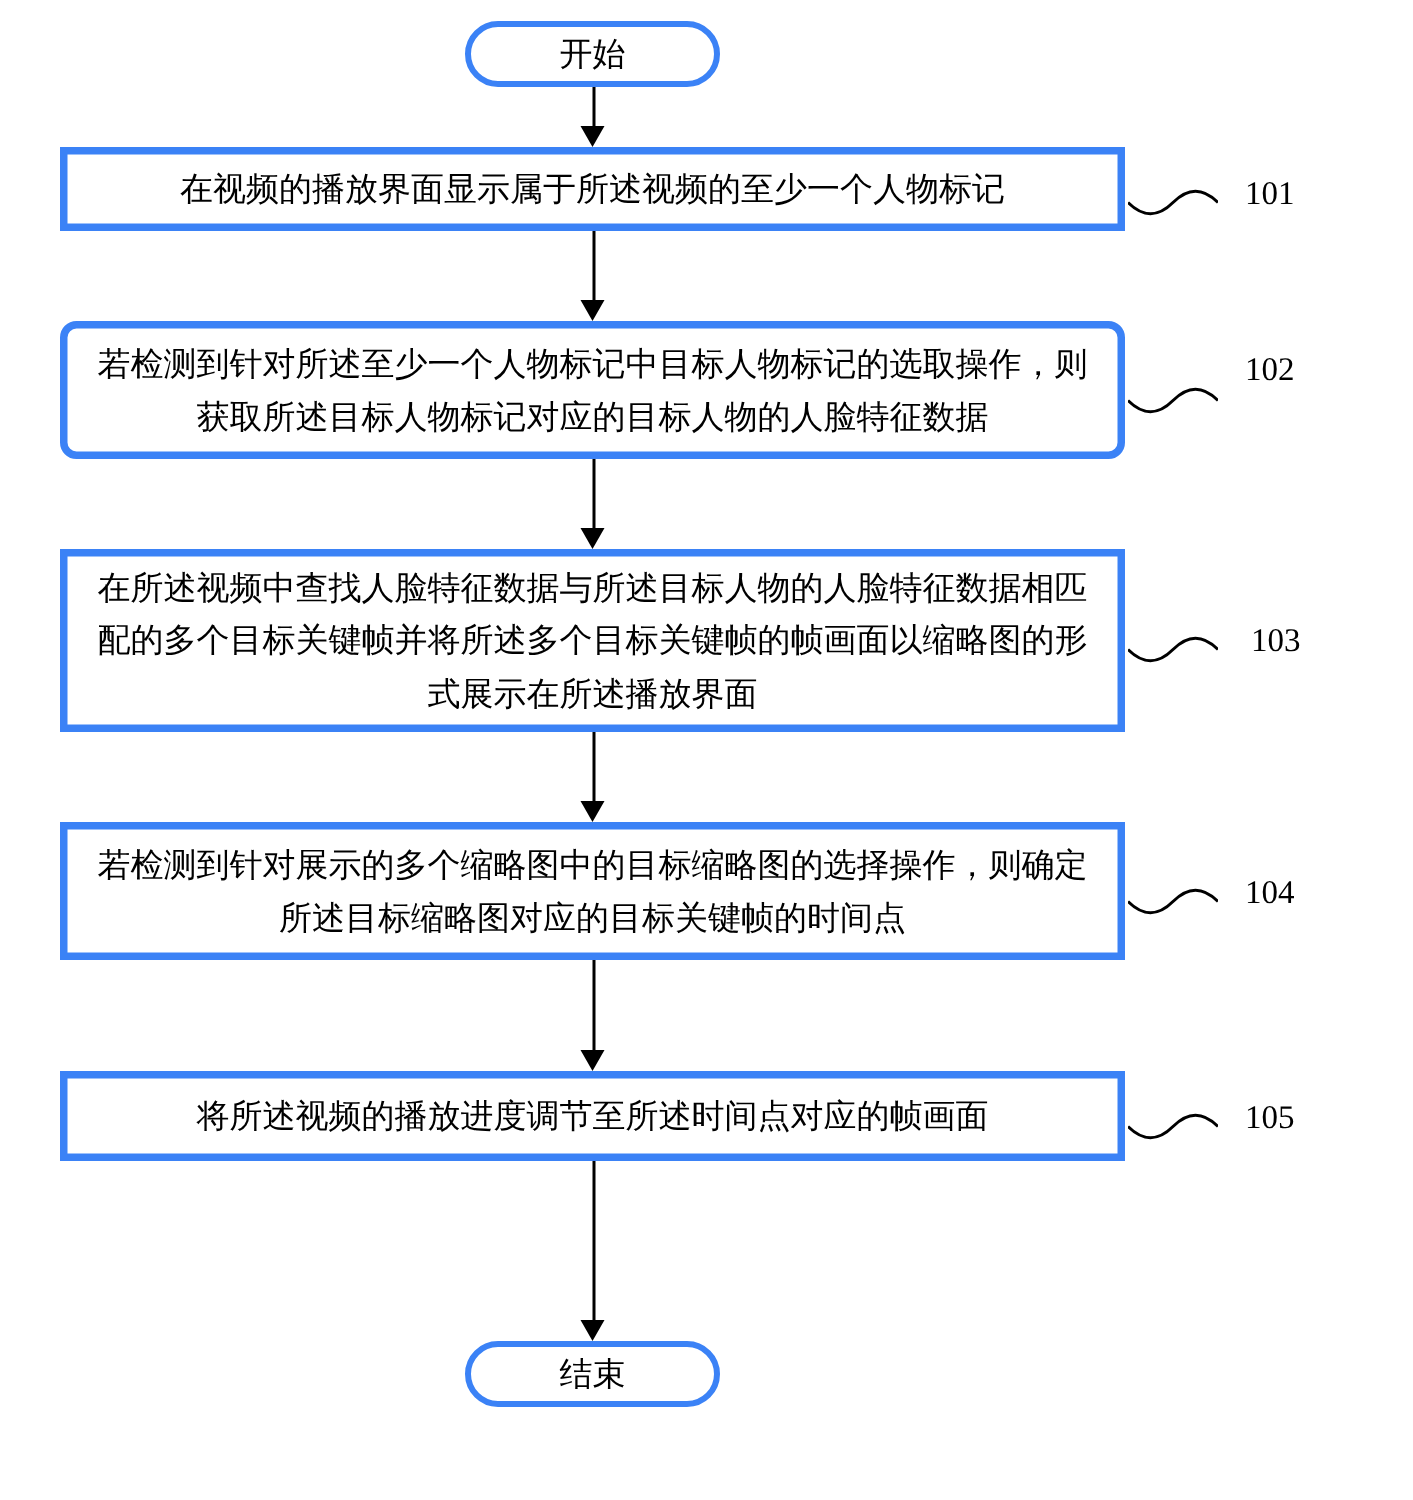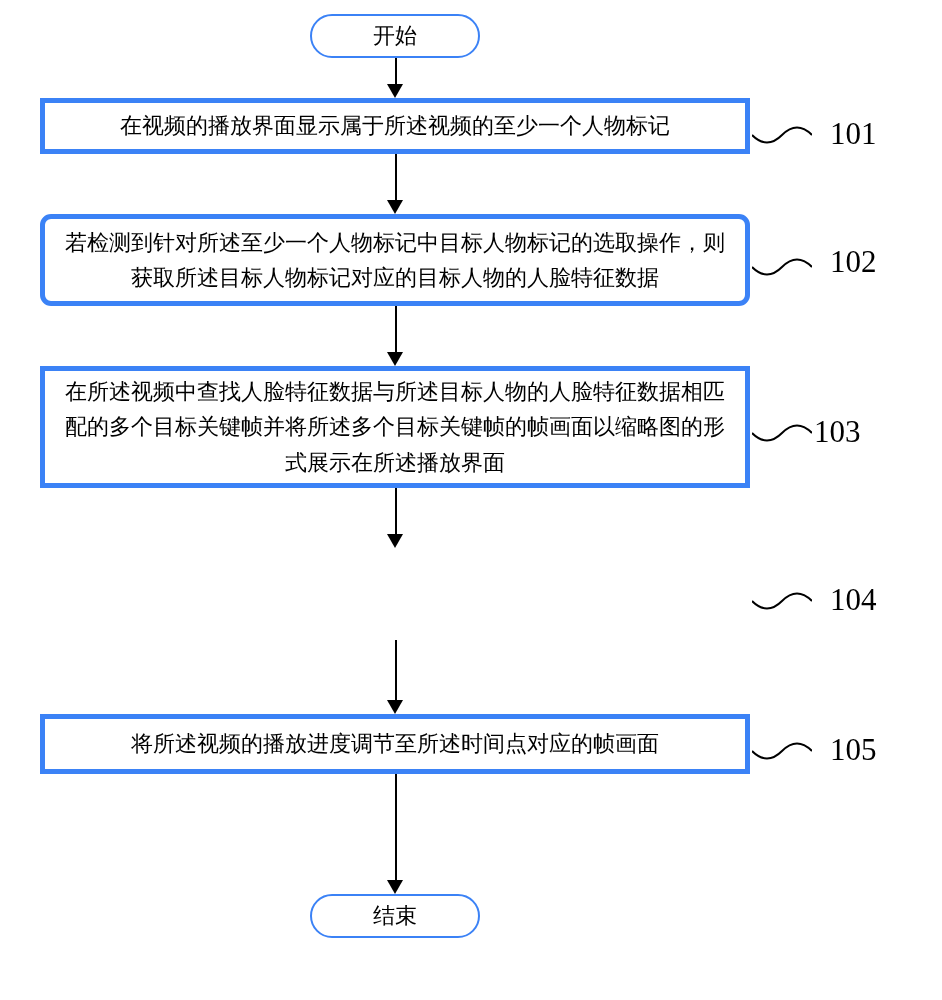--- a/index.html
+++ b/index.html
@@ -14,21 +14,21 @@
       height: 1000px;
       position: relative;
     }
     .flowchart {
       position: relative;
       width: 100%;
       height: 100%;
     }
     .terminator {
       position: absolute;
-      border: 2px solid #3b82f6;
+      border: 4px solid #3b82f6;
       border-radius: 22px;
       display: flex;
       align-items: center;
       justify-content: center;
       font-size: 22px;
       background: #fff;
     }
     .process-box {
       position: absolute;
       border: 5px solid #3b82f6;
@@ -36,21 +36,21 @@
       display: flex;
       align-items: center;
       justify-content: center;
       text-align: center;
       font-size: 22px;
       line-height: 1.6;
       padding: 12px 20px;
     }
     .step-label {
       position: absolute;
-      font-size: 31px;
+      font-size: 22px;
       display: flex;
       align-items: center;
       justify-content: center;
     }
     .connector-label {
       position: absolute;
       width: 60px;
       height: 50px;
     }
     .connector-label svg {
@@ -103,42 +103,45 @@
   <div class="arrow-head" style="top: 200px; left: 395px; transform: translateX(-50%);"></div>
 
   <div class="process-box" style="top: 214px; left: 40px; width: 710px; height: 92px; border-radius: 11px;">
     <span>若检测到针对所述至少一个人物标记中目标人物标记的选取操作，则获取所述目标人物标记对应的目标人物的人脸特征数据</span>
   </div>
   <div class="connector-label" style="top: 242px; left: 752px;">
     <svg viewBox="0 0 60 40">
         <path d="M 0 20 Q 15 35 30 20 Q 45 5 60 20" stroke="#000" stroke-width="2" fill="none"></path>
       </svg>
   </div>
-  <div class="step-label" style="top: 244px; left: 830px;">
+  <div class="step-label" style="top: 233px; left: 830px;">
     <span>102</span>
   </div>
 
   <div class="arrow-line" style="top: 306px; height: 48px; left: 395px; transform: none;"></div>
   <div class="arrow-head" style="top: 352px; left: 395px; transform: translateX(-50%);"></div>
 
   <div class="process-box" style="top: 366px; left: 40px; width: 710px; height: 122px;">
     <span>在所述视频中查找人脸特征数据与所述目标人物的人脸特征数据相匹配的多个目标关键帧并将所述多个目标关键帧的帧画面以缩略图的形式展示在所述播放界面</span>
   </div>
   <div class="connector-label" style="top: 408px; left: 752px;">
     <svg viewBox="0 0 60 40">
         <path d="M 0 20 Q 15 35 30 20 Q 45 5 60 20" stroke="#000" stroke-width="2" fill="none"></path>
       </svg>
   </div>
-  <div class="step-label" style="top: 414px; left: 814px; justify-content: center;">
+  <div class="step-label" style="top: 414px; left: 834px; justify-content: center;">
     <span>103</span>
   </div>
 
   <div class="arrow-line" style="top: 488px; height: 48px; left: 395px; transform: none;"></div>
   <div class="arrow-head" style="top: 534px; left: 395px; transform: translateX(-50%);"></div>
 
+  <div class="process-box" style="top: 548px; left: 40px; width: 710px; height: 92px;">
+    <span>若检测到针对展示的多个缩略图中的目标缩略图的选择操作，则确定所述目标缩略图对应的目标关键帧的时间点</span>
+  </div>
   <div class="connector-label" style="top: 576px; left: 752px;">
     <svg viewBox="0 0 60 40">
         <path d="M 0 20 Q 15 35 30 20 Q 45 5 60 20" stroke="#000" stroke-width="2" fill="none"></path>
       </svg>
   </div>
   <div class="step-label" style="top: 582px; left: 830px;">
     <span>104</span>
   </div>
 
   <div class="arrow-line" style="top: 640px; height: 62px; left: 395px; transform: none;"></div>

